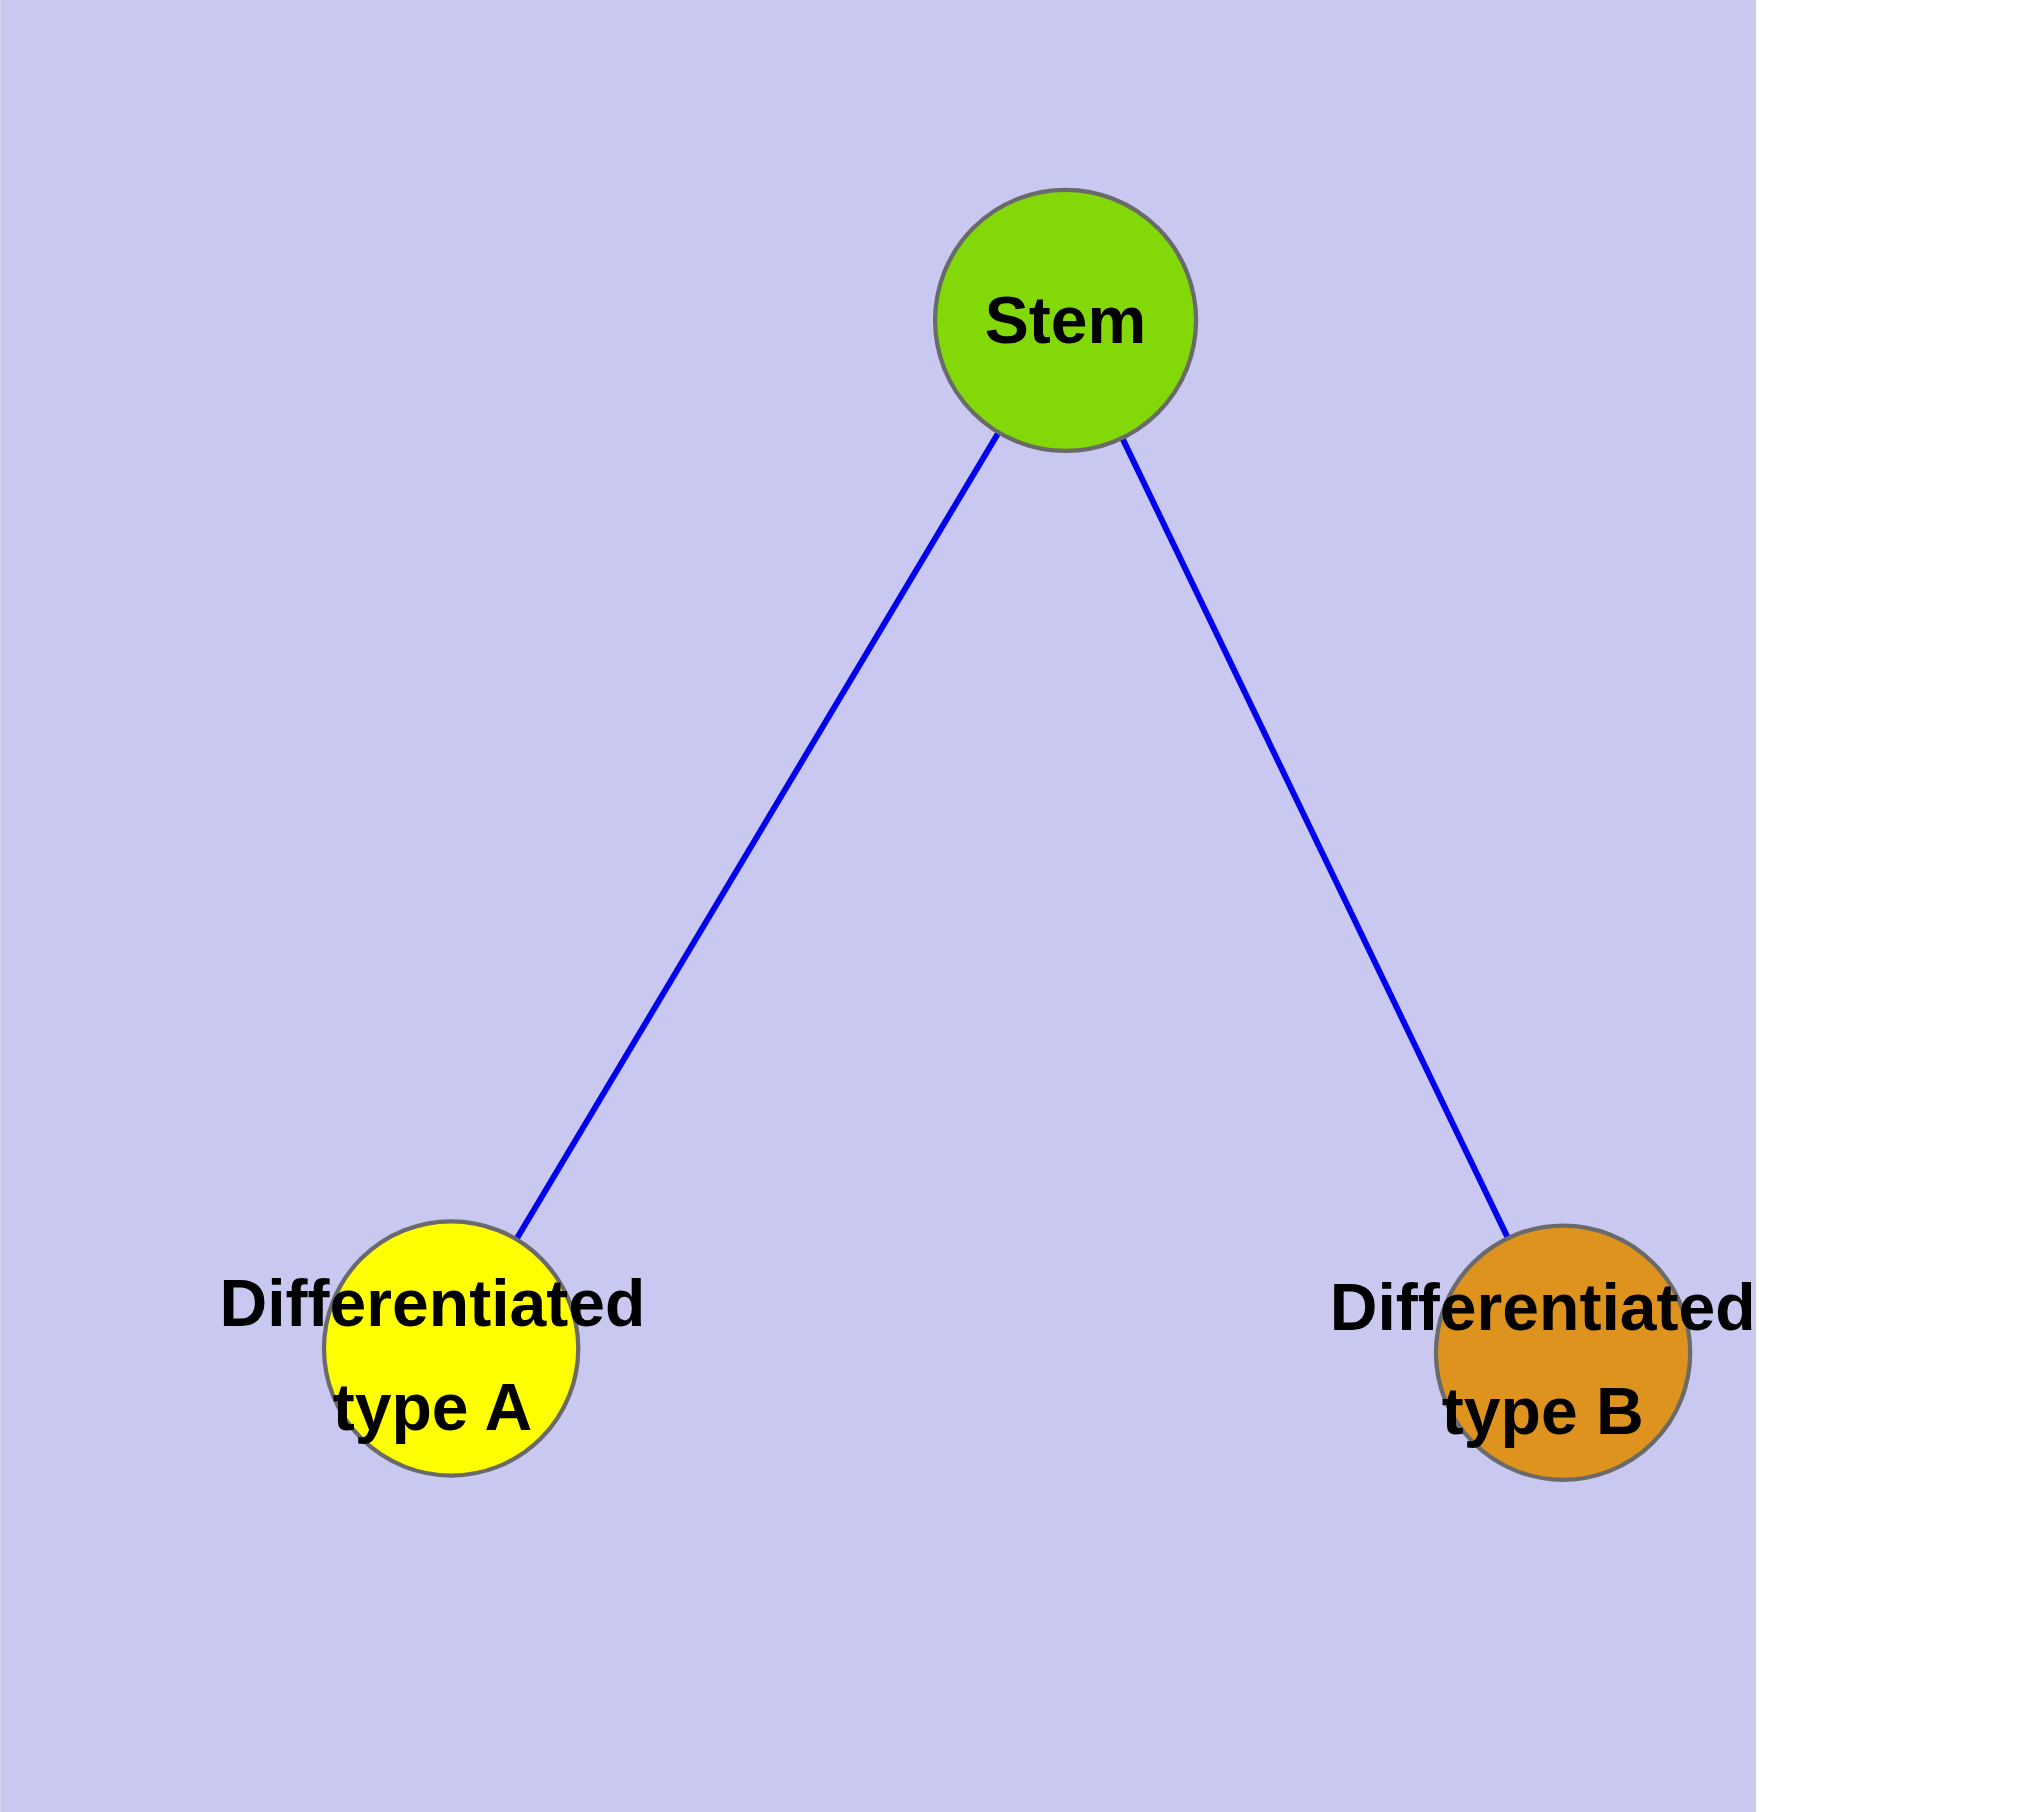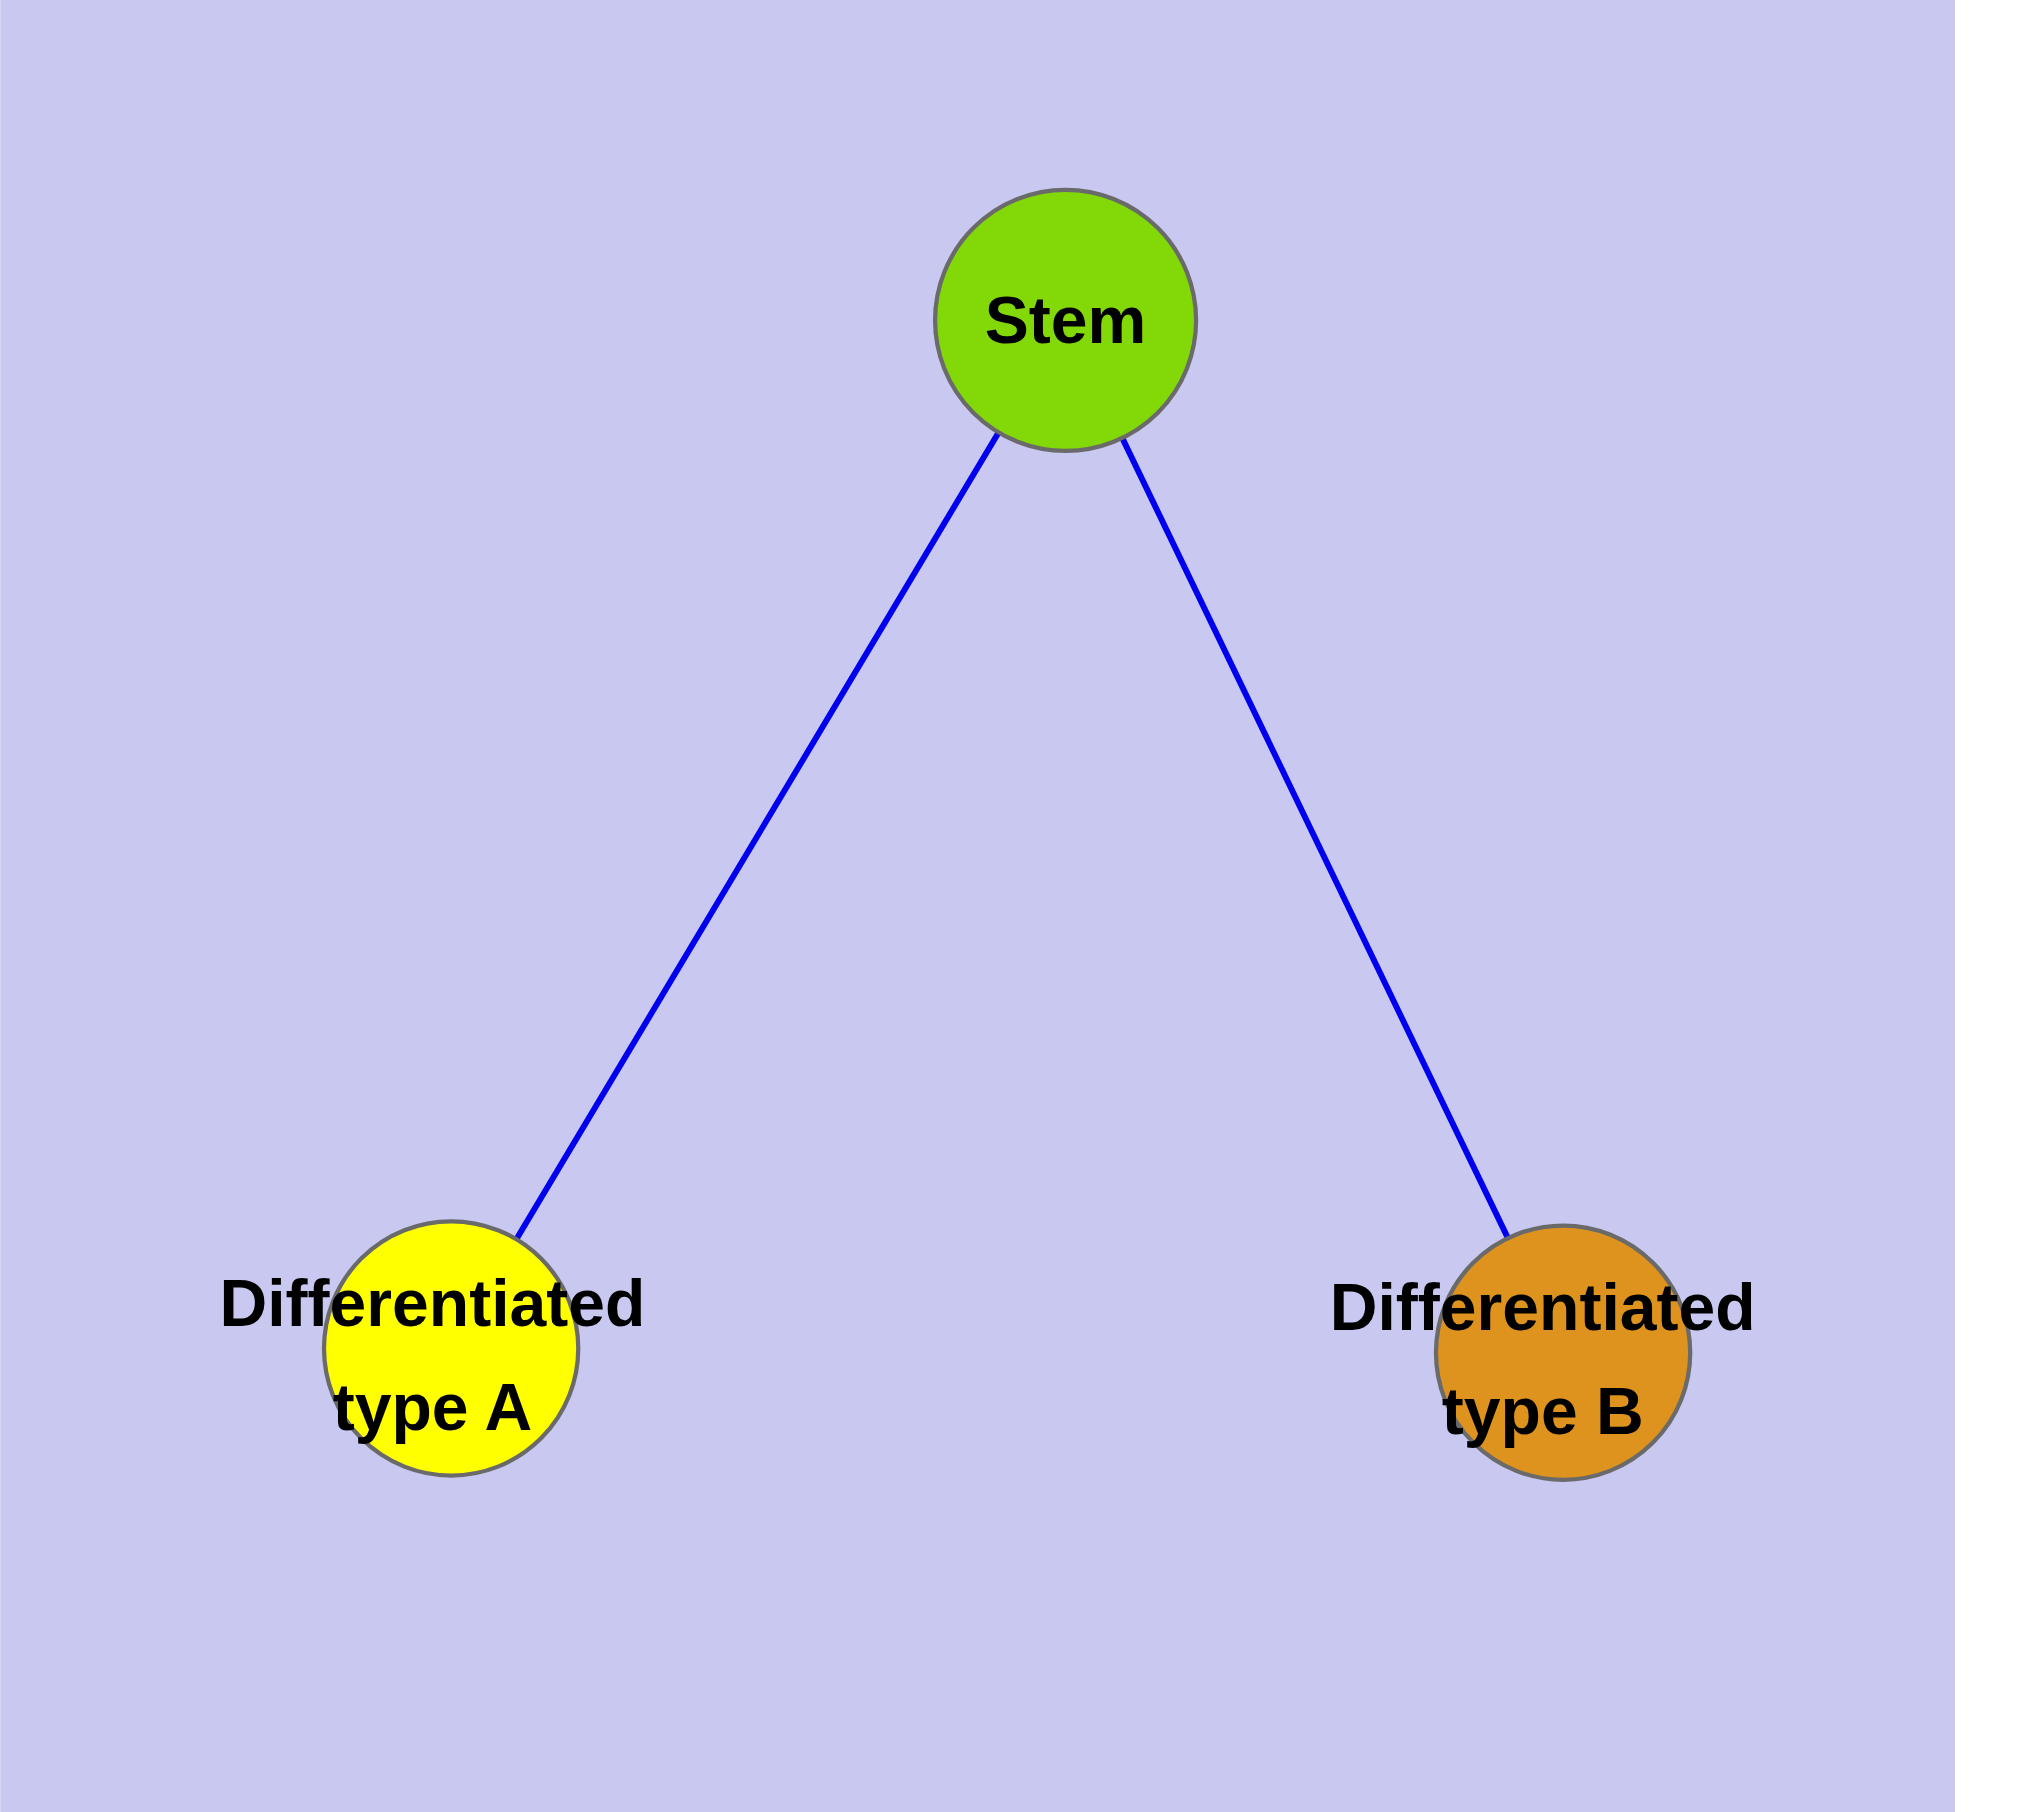--- a/index.html
+++ b/index.html
@@ -1,21 +1,21 @@
 <!DOCTYPE html>
 <html style="font-size:13.6px"><head>
 <meta charset="utf-8">
 <style>
   html, body {
     margin: 0;
     padding: 0;
   }
   .canvas {
     position: relative;
-    width: 1955px;
+    width: 1756px;
     height: 1812px;
     overflow: hidden;
     font-family: "Liberation Sans", sans-serif;
   }
   svg {
     display: block;
   }
   .edge {
     stroke-width: 7;
     fill: none;

